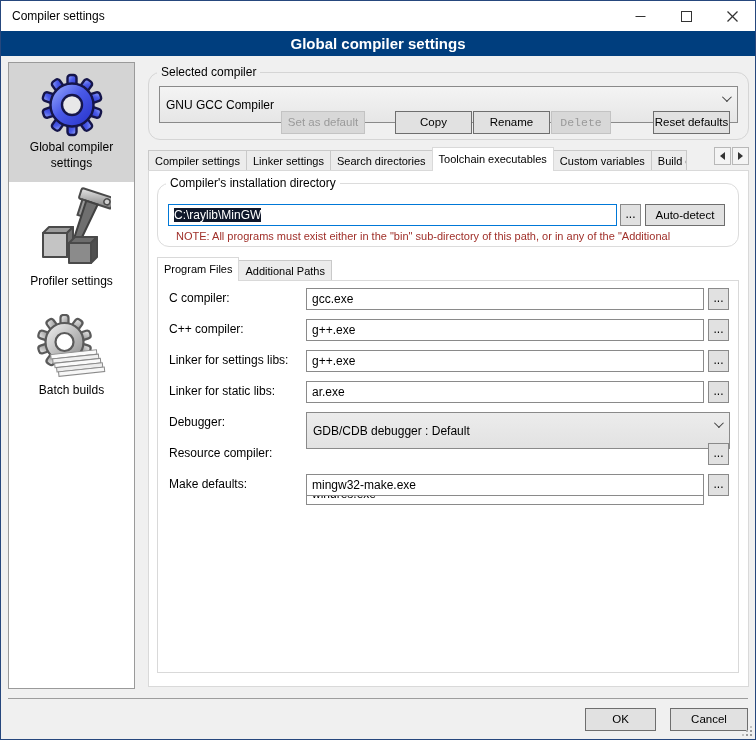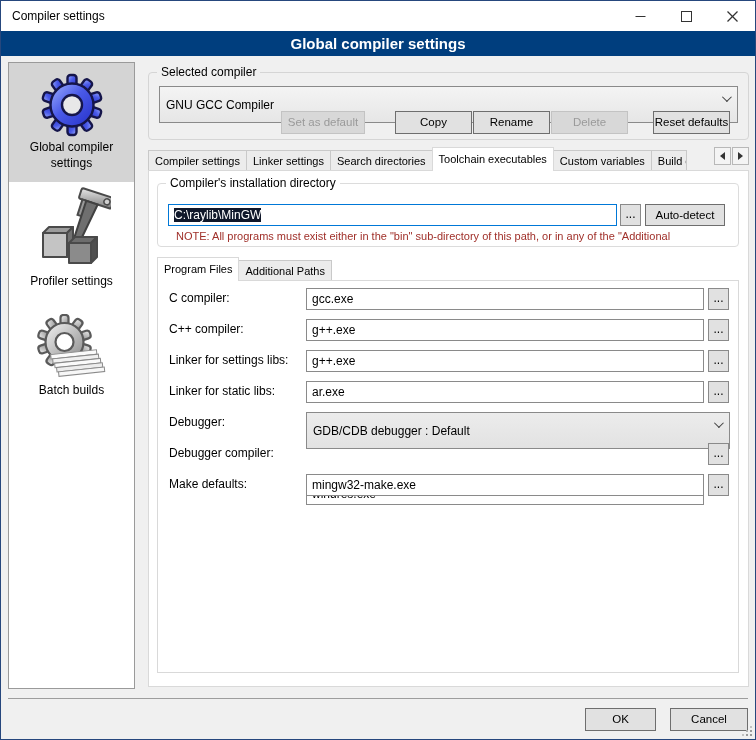--- a/index.html
+++ b/index.html
@@ -17,39 +17,39 @@
   
   .main { position:relative; flex:1; background:#f0f0f0; }
   
   .sidebar { position:absolute; left:7px; top:6px; width:127px; height:627px;
              background:#fff; border:1px solid #9a9a9a; overflow:hidden; }
   .side-item { display:flex; flex-direction:column; align-items:center; justify-content:center; cursor:default; }
   .side-item .lbl { margin-top:3px; text-align:center; line-height:1.3; padding:0 4px; }
   .side-item.sel { background:#d4d4d4; }
   .it1 { height:119px; } .it2 { height:112px; } .it3 { height:124px; }
   
-  .groupbox { position:absolute; border:1px solid #d5d5d5; border-radius:4px; }
+  .groupbox { position:absolute; border:1px solid #d5d5d5; border-radius:12px; }
   .groupbox > .gb-label { position:absolute; top:-8px; left:8px; background:#f0f0f0; padding:0 4px; font-size:12px; }
   .gb-compiler { left:147px; top:16px; width:601px; height:68px; }
   
   .combo { position:absolute; height:37px; background:linear-gradient(#f4f4f4,#e6e6e6);
            border:1px solid #8a8a8a; display:flex; align-items:center; padding:0 24px 0 6px; cursor:default; }
   .combo .chev { position:absolute; right:8px; top:8px; width:7px; height:7px;
                  border-right:1.5px solid #404040; border-bottom:1.5px solid #404040;
                  transform:rotate(45deg) translateY(-2px); }
   .cb-main { left:10px; right:10px; top:13px; }
   
   .btn { position:absolute; height:23px; background:#e1e1e1; border:1px solid #6e6e6e;
          font-family:"Liberation Sans",sans-serif; font-size:11.5px; text-align:center;
          line-height:21px; cursor:default; }
   .btn.disabled { background:#d8d8d8; border-color:#c3c3c3; color:#9a9a9a; }
   .b-setdef  { left:132px; top:38px; width:84px; }
   .b-copy    { left:246px; top:38px; width:77px; }
   .b-rename  { left:324px; top:38px; width:77px; }
-  .b-delete  { left:402px; top:38px; width:77px; }
+  .b-delete  { left:402px; top:38px; width:60px;font-family:Liberation Mono, monospace; }
   .b-reset   { left:504px; top:38px; width:77px; }
   
   .tabstrip { position:absolute; left:147px; top:91px; width:601px; height:24px; display:flex; align-items:flex-end; }
   .tab { height:21px; background:#ececec; border:1px solid #c9c9c9; border-bottom:none;
          padding:0 6px; font-size:11px; line-height:20px; white-space:nowrap; cursor:default; margin-right:-1px; }
   .tab.sel { height:24px; background:#fff; border-color:#d9d9d9; line-height:23px; position:relative; z-index:3; }
   .tab.clip { max-width:36px; overflow:hidden; }
   .tab-arrows { margin-left:auto; display:flex; gap:1px; align-self:flex-start; }
   .arrow-btn { width:17px; height:18px; background:#f4f4f4; border:1px solid #b8b8b8;
                display:flex; align-items:center; justify-content:center; cursor:default; }
@@ -268,21 +268,21 @@
         <div class="row-label" style="top:103px">Linker for static libs:</div>
         <input class="textbox row-field" style="top: 100px;" value="ar.exe">
         <div class="dots-btn row-dots" style="top:100px">...</div>
 
         <div class="row-label" style="top:134px">Debugger:</div>
         <div class="combo row-combo" style="top:131px">
           <span>GDB/CDB debugger : Default</span>
           <span class="chev"></span>
         </div>
 
-        <div class="row-label" style="top:165px">Debugger compiler:</div>
+        <div class="row-label" style="top:165px">Resource compiler:</div>
         <input class="textbox row-field" style="top: 162px; margin-top: 40px;" value="windres.exe">
         <div class="dots-btn row-dots" style="top:162px">...</div>
 
         <div class="row-label" style="top:196px">Make defaults:</div>
         <input class="textbox row-field" style="top: 193px;" value="mingw32-make.exe">
         <div class="dots-btn row-dots" style="top:193px">...</div>
 
       </div>
     </div>
 

